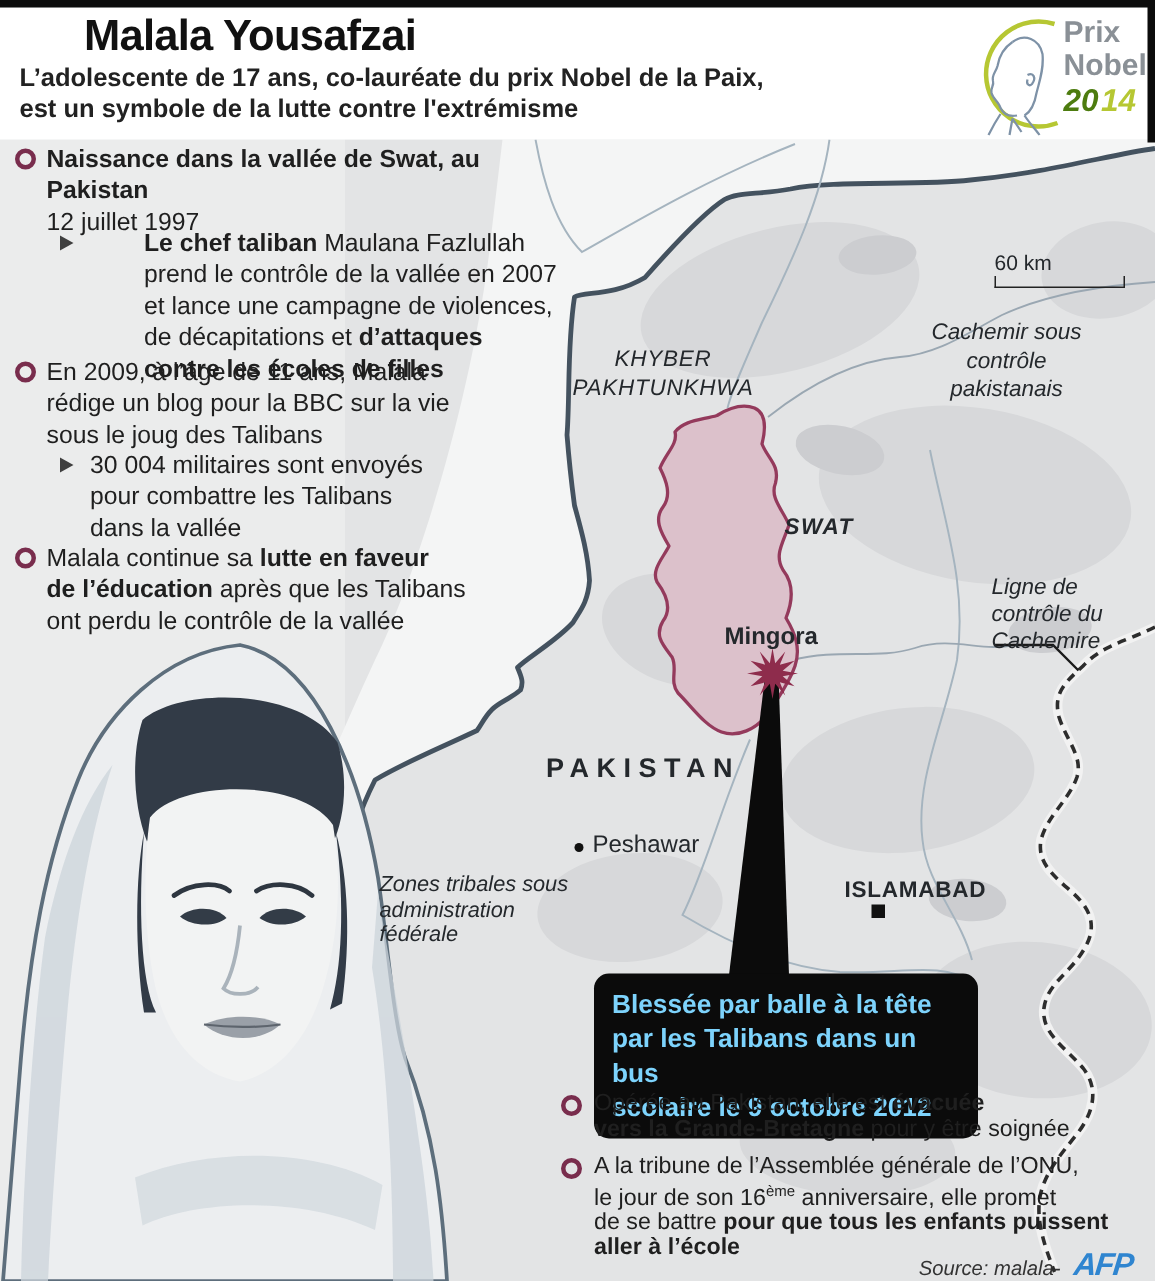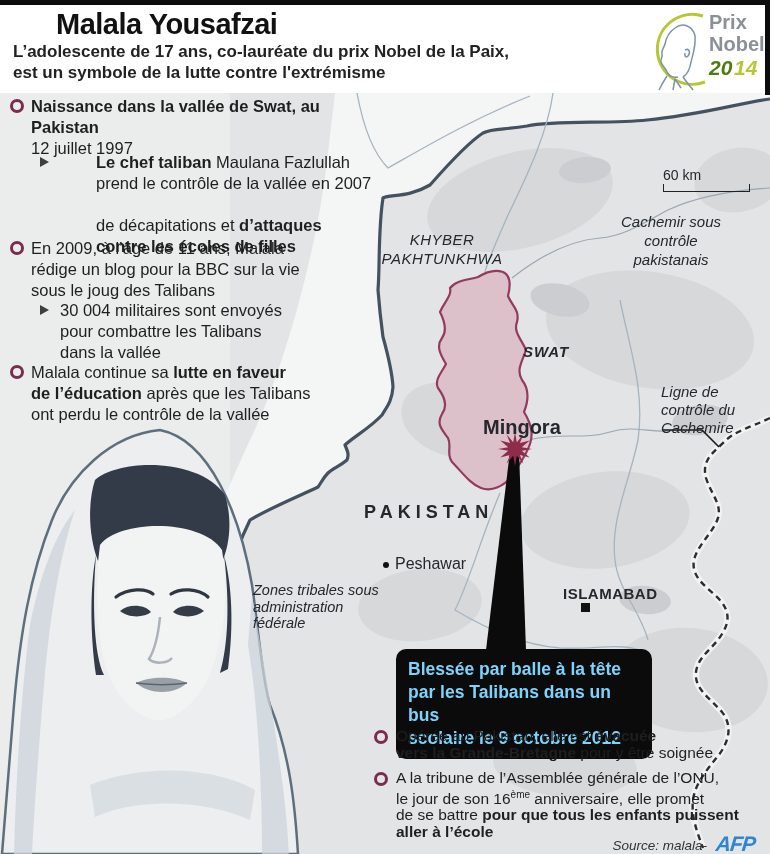--- a/index.html
+++ b/index.html
@@ -139,21 +139,21 @@
   <div class="abs ring" style="left:10px;top:99px;"></div>
   <div class="abs para" style="left:31px;top:96px;width:360px;">
     <span class="b">Naissance dans la vallée de Swat, au Pakistan</span><br>
     <span>12 juillet 1997</span>
   </div>
 
   <div class="abs tri" style="left:40px;top:157px;"></div>
   <div class="abs para" style="left:60px;top:152px;width:300px;margin-left:36px;">
     <span class="b">Le chef taliban</span><span> Maulana  Fazlullah</span><br>
     <span>prend le contrôle de la vallée en 2007</span><br>
-    <br>
+    <span>et lance une campagne de violences,</span><br>
     <span>de décapitations et </span><span class="b">d’attaques</span><br>
     <span class="b">contre les écoles de filles</span>
   </div>
 
   <div class="abs ring" style="left:10px;top:241px;"></div>
   <div class="abs para" style="left:31px;top:238px;width:320px;">
     <span>En 2009, à l’âge de 11 ans, Malala</span><br>
     <span>rédige un blog pour la BBC sur la vie</span><br>
     <span>sous le joug des Talibans</span>
   </div>
@@ -171,21 +171,21 @@
     <span class="b">de l’éducation</span><span> après que les Talibans</span><br>
     <span>ont perdu le contrôle de la vallée</span>
   </div>
 
   <div class="abs maplbl" style="left:663px;top:167px;width:85px;text-align:left;font-size:14px;">60 km</div>
   <div class="abs" style="left:663px;top:184px;width:85px;height:7px;border-left:1.5px solid #222;border-right:1.5px solid #222;border-bottom:1.5px solid #222;z-index:3;"></div>
 
   <div class="abs maplbl it" style="left:376px;top:230px;width:132px;text-align:center;font-size:15px;line-height:19px;letter-spacing:0.5px;">KHYBER PAKHTUNKHWA</div>
   <div class="abs maplbl it" style="left:615px;top:212px;width:112px;text-align:center;font-size:15px;line-height:19px;">Cachemir sous contrôle pakistanais</div>
   <div class="abs maplbl b it" style="left:523px;top:343px;font-size:15px;letter-spacing:1px;">SWAT</div>
-  <div class="abs maplbl b" style="left:483px;top:416px;font-size:20px;text-align:center;">Mingora</div>
+  <div class="abs maplbl b" style="left:483px;top:416px;font-size:16px;text-align:center;">Mingora</div>
   <div class="abs maplbl b" style="left:364px;top:502px;font-size:18px;letter-spacing:5px;">PAKISTAN</div>
 
   <div class="abs" style="left:383px;top:562px;width:6px;height:6px;border-radius:50%;background:#111;z-index:3;"></div>
   <div class="abs maplbl" style="left:395px;top:555px;font-size:16px;">Peshawar</div>
 
   <div class="abs maplbl b" style="left:563px;top:585px;font-size:15px;letter-spacing:0.5px;">ISLAMABAD</div>
   <div class="abs" style="left:581px;top:603px;width:9px;height:9px;background:#111;z-index:3;"></div>
 
   <div class="abs maplbl it" style="left:253px;top:582px;width:132px;font-size:14.5px;line-height:16.5px;">Zones tribales sous administration fédérale</div>
   <div class="abs maplbl it" style="left:661px;top:383px;width:100px;font-size:15px;line-height:18px;">Ligne de contrôle du Cachemire</div>

